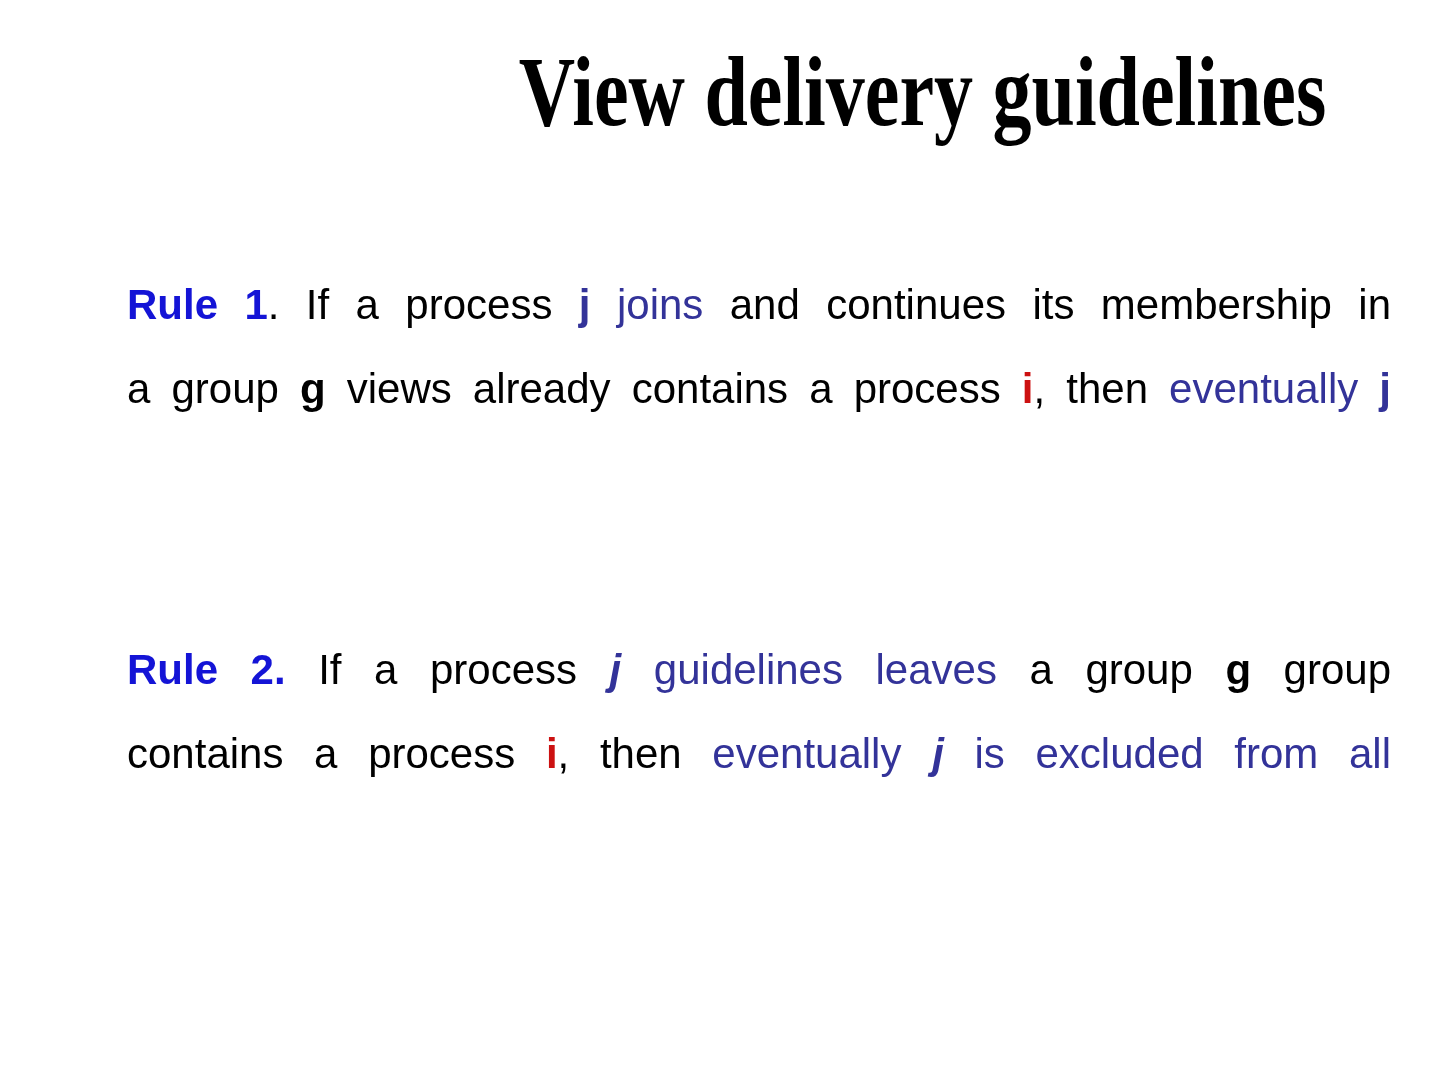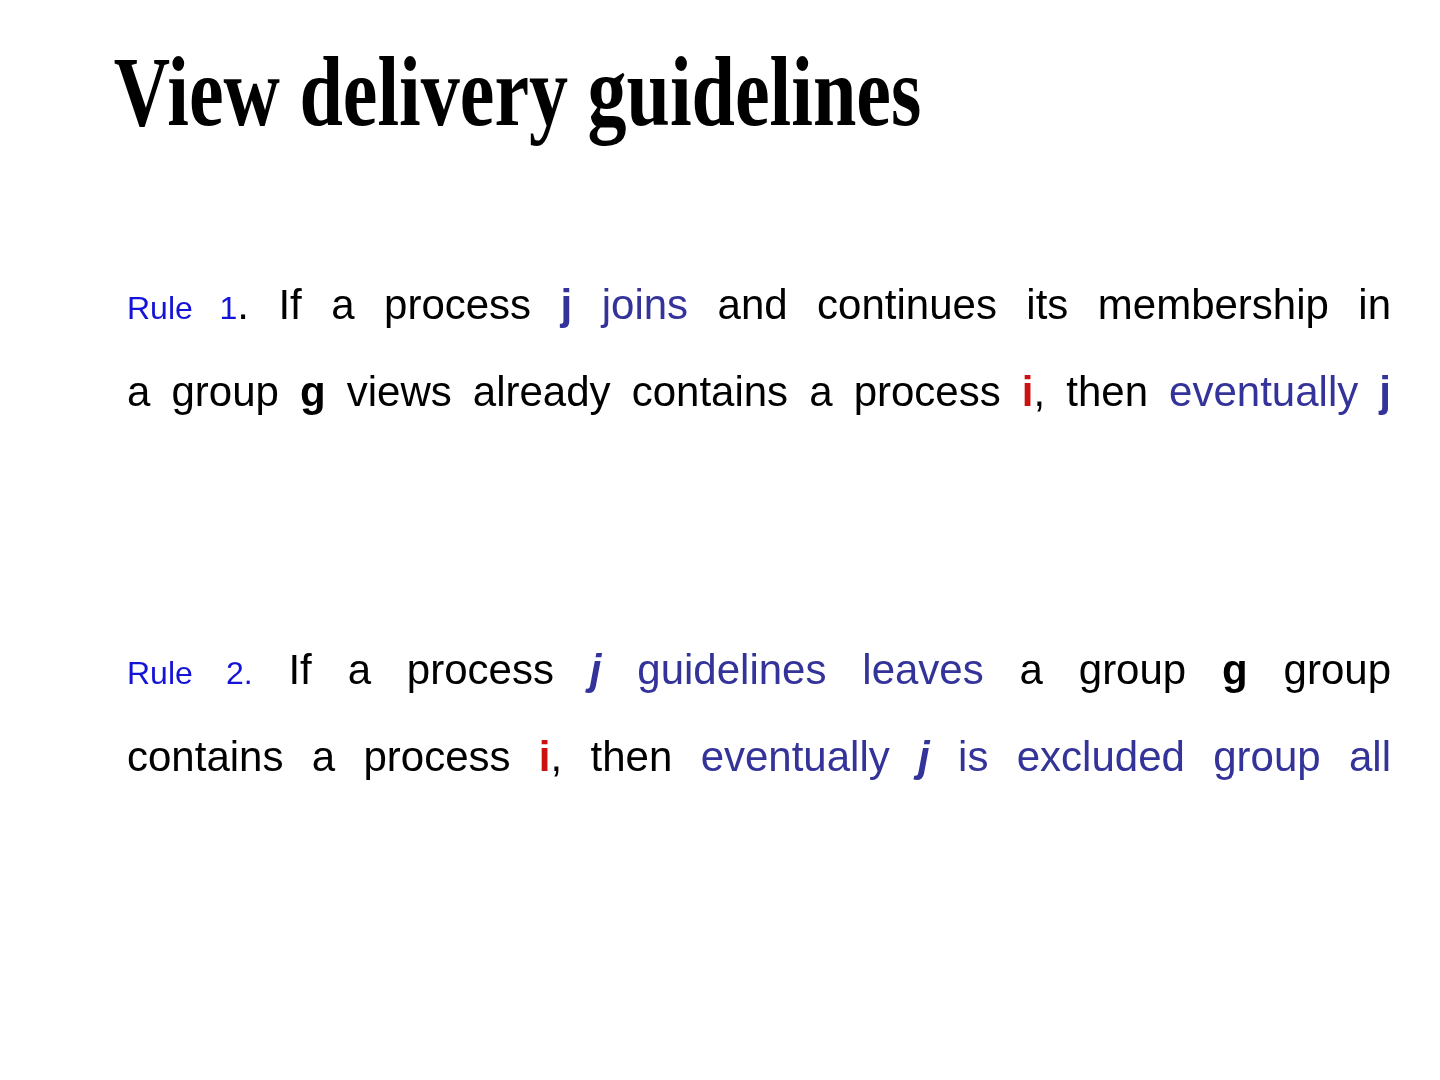--- a/index.html
+++ b/index.html
@@ -13,21 +13,21 @@
     height: 1080px;
     background: #ffffff;
     overflow: hidden;
     font-family: "Liberation Sans", sans-serif;
   }
   .title-wrap {
     position: absolute;
     top: 42px;
     left: 0;
     width: 100%;
-    text-align: left;
+    text-align: right;
     line-height: 1;
   }
   .title {
     display: inline-block;
     font-family: "Liberation Serif", serif;
     font-weight: 700;
     font-size: 100px;
     color: #000000;
     transform: scaleX(0.78);
     transform-origin: 50% 50%;
@@ -50,22 +50,22 @@
     text-align-last: justify;
     white-space: normal;
   }
   .line.last {
     text-align-last: left;
   }
   .run.plain { color: #000000; }
   .run.bold { color: #000000; font-weight: 700; }
   .run.label {
     color: var(--label-blue, #1414d6);
-    font-weight: 400;
-    font-size: 32px;
+    font-weight: 700;
+    font-size: 42px;
   }
   .run.navy { color: var(--navy, #333399); }
   .run.navy-bold { color: var(--navy, #333399); font-weight: 700; }
   .run.navy-italic { color: var(--navy, #333399); }
   .run.navy-bold-italic { color: var(--navy, #333399); font-weight: 700; font-style: italic; }
   .run.red-bold { color: var(--red, #cc1111); font-weight: 700; }
 </style>
 </head>
 <body style="background: rgb(255, 255, 255);">
 
@@ -73,16 +73,16 @@
   <div class="title-wrap">
     <h1 class="title" style="margin:0;">View delivery guidelines</h1>
   </div>
   <div class="rules">
       <div class="rule rule-1">
         <div class="line"><span class="run label">Rule 1</span><span class="run plain">. </span><span class="run plain">If a process </span><span class="run navy-bold">j</span><span class="run plain"> </span><span class="run navy">joins</span><span class="run plain"> and continues its membership in</span></div>
         <div class="line"><span class="run plain">a group </span><span class="run bold">g</span><span class="run plain"> views already contains a process </span><span class="run red-bold">i</span><span class="run plain">, then </span><span class="run navy-italic">eventually</span><span class="run plain"> </span><span class="run navy-bold">j</span></div>
       </div>
       <div class="rule rule-2">
         <div class="line"><span class="run label">Rule 2.</span><span class="run plain"> If a process </span><span class="run navy-bold-italic">j</span><span class="run plain"> </span><span class="run navy-italic">guidelines leaves</span><span class="run plain"> a group </span><span class="run bold">g</span><span class="run plain"> group</span></div>
-        <div class="line"><span class="run plain">contains a process </span><span class="run red-bold">i</span><span class="run plain">, then </span><span class="run navy-italic">eventually </span><span class="run navy-bold-italic">j</span><span class="run navy-italic"> is excluded group all</span></div>
+        <div class="line"><span class="run plain">contains a process </span><span class="run red-bold">i</span><span class="run plain">, then </span><span class="run navy-italic">eventually </span><span class="run navy-bold-italic">j</span><span class="run navy-italic"> is excluded from all</span></div>
       </div>
     </div>
 </div>
 
 </body></html>

